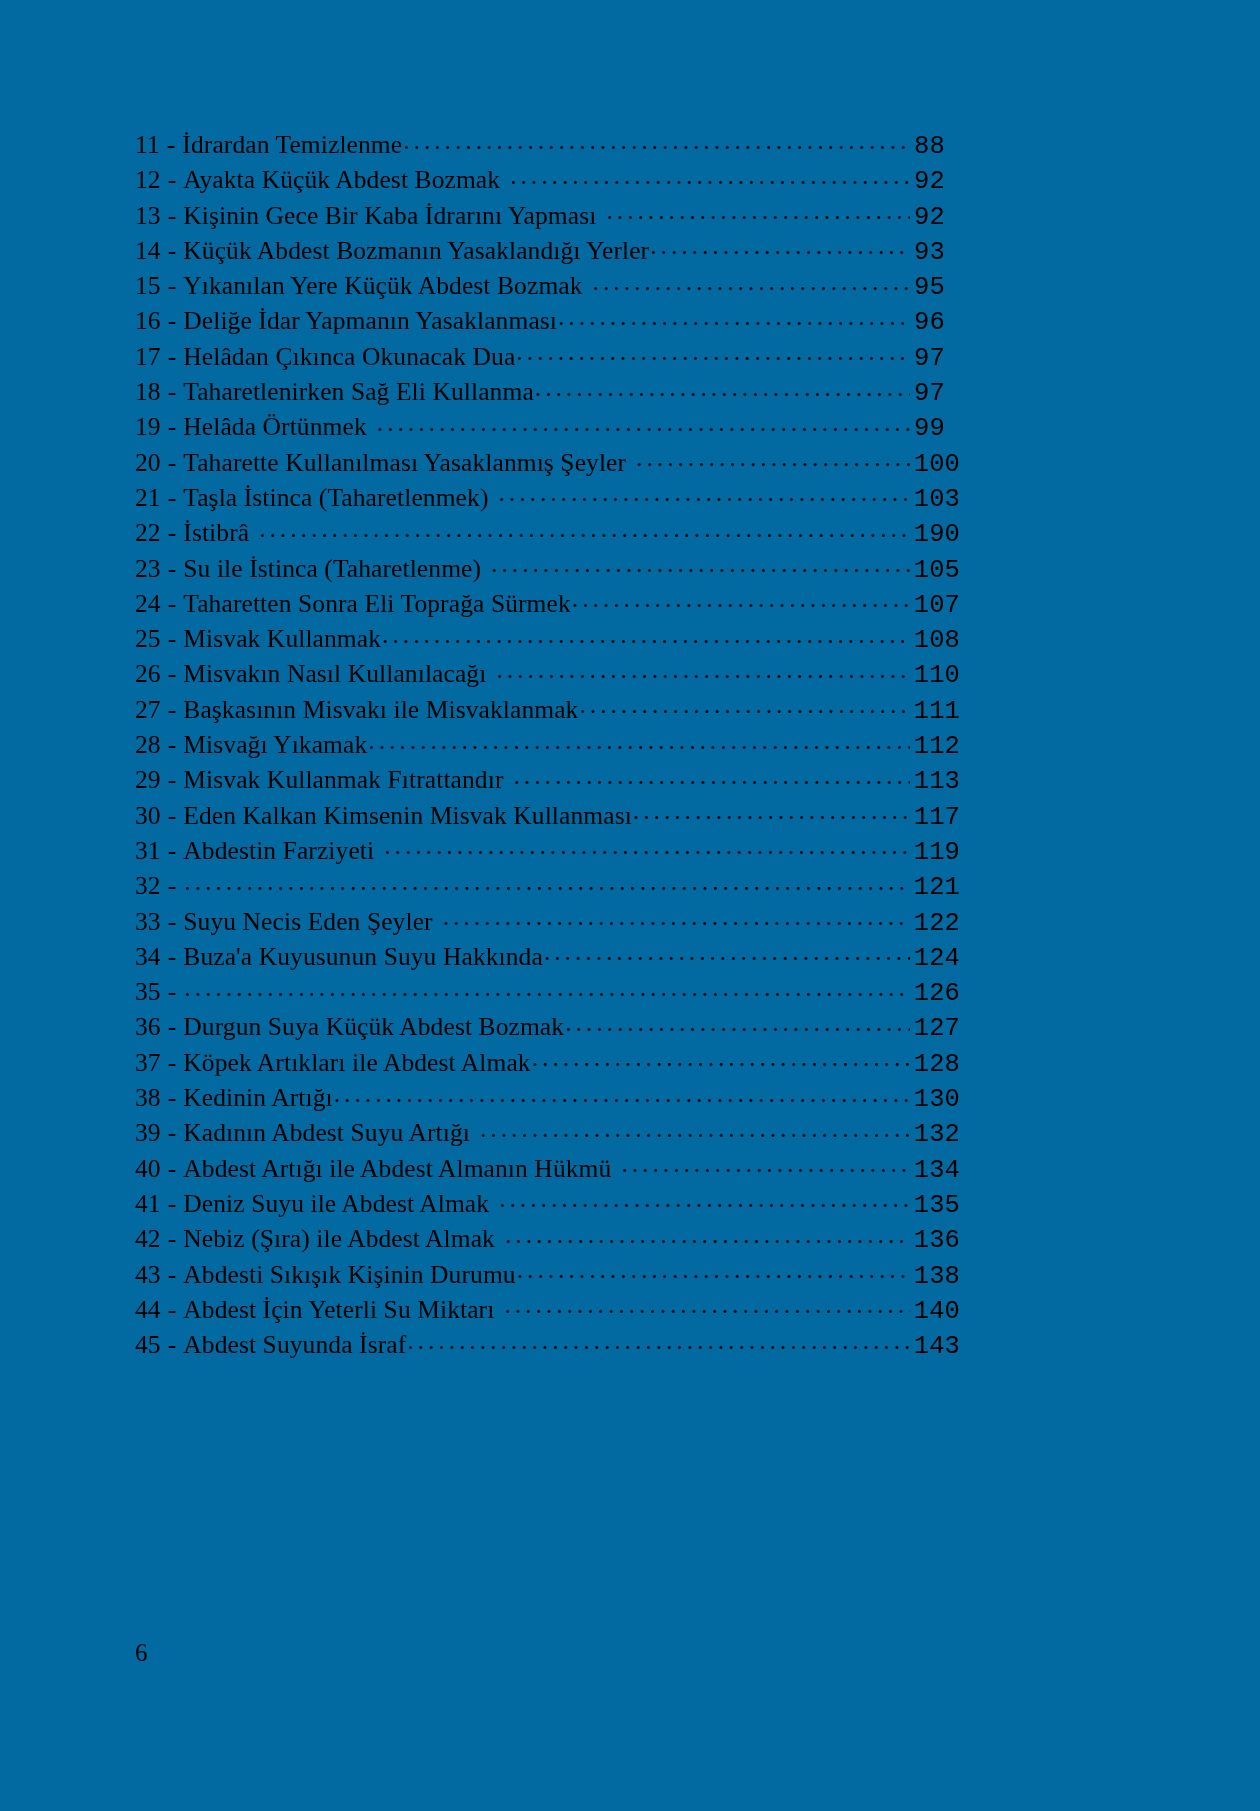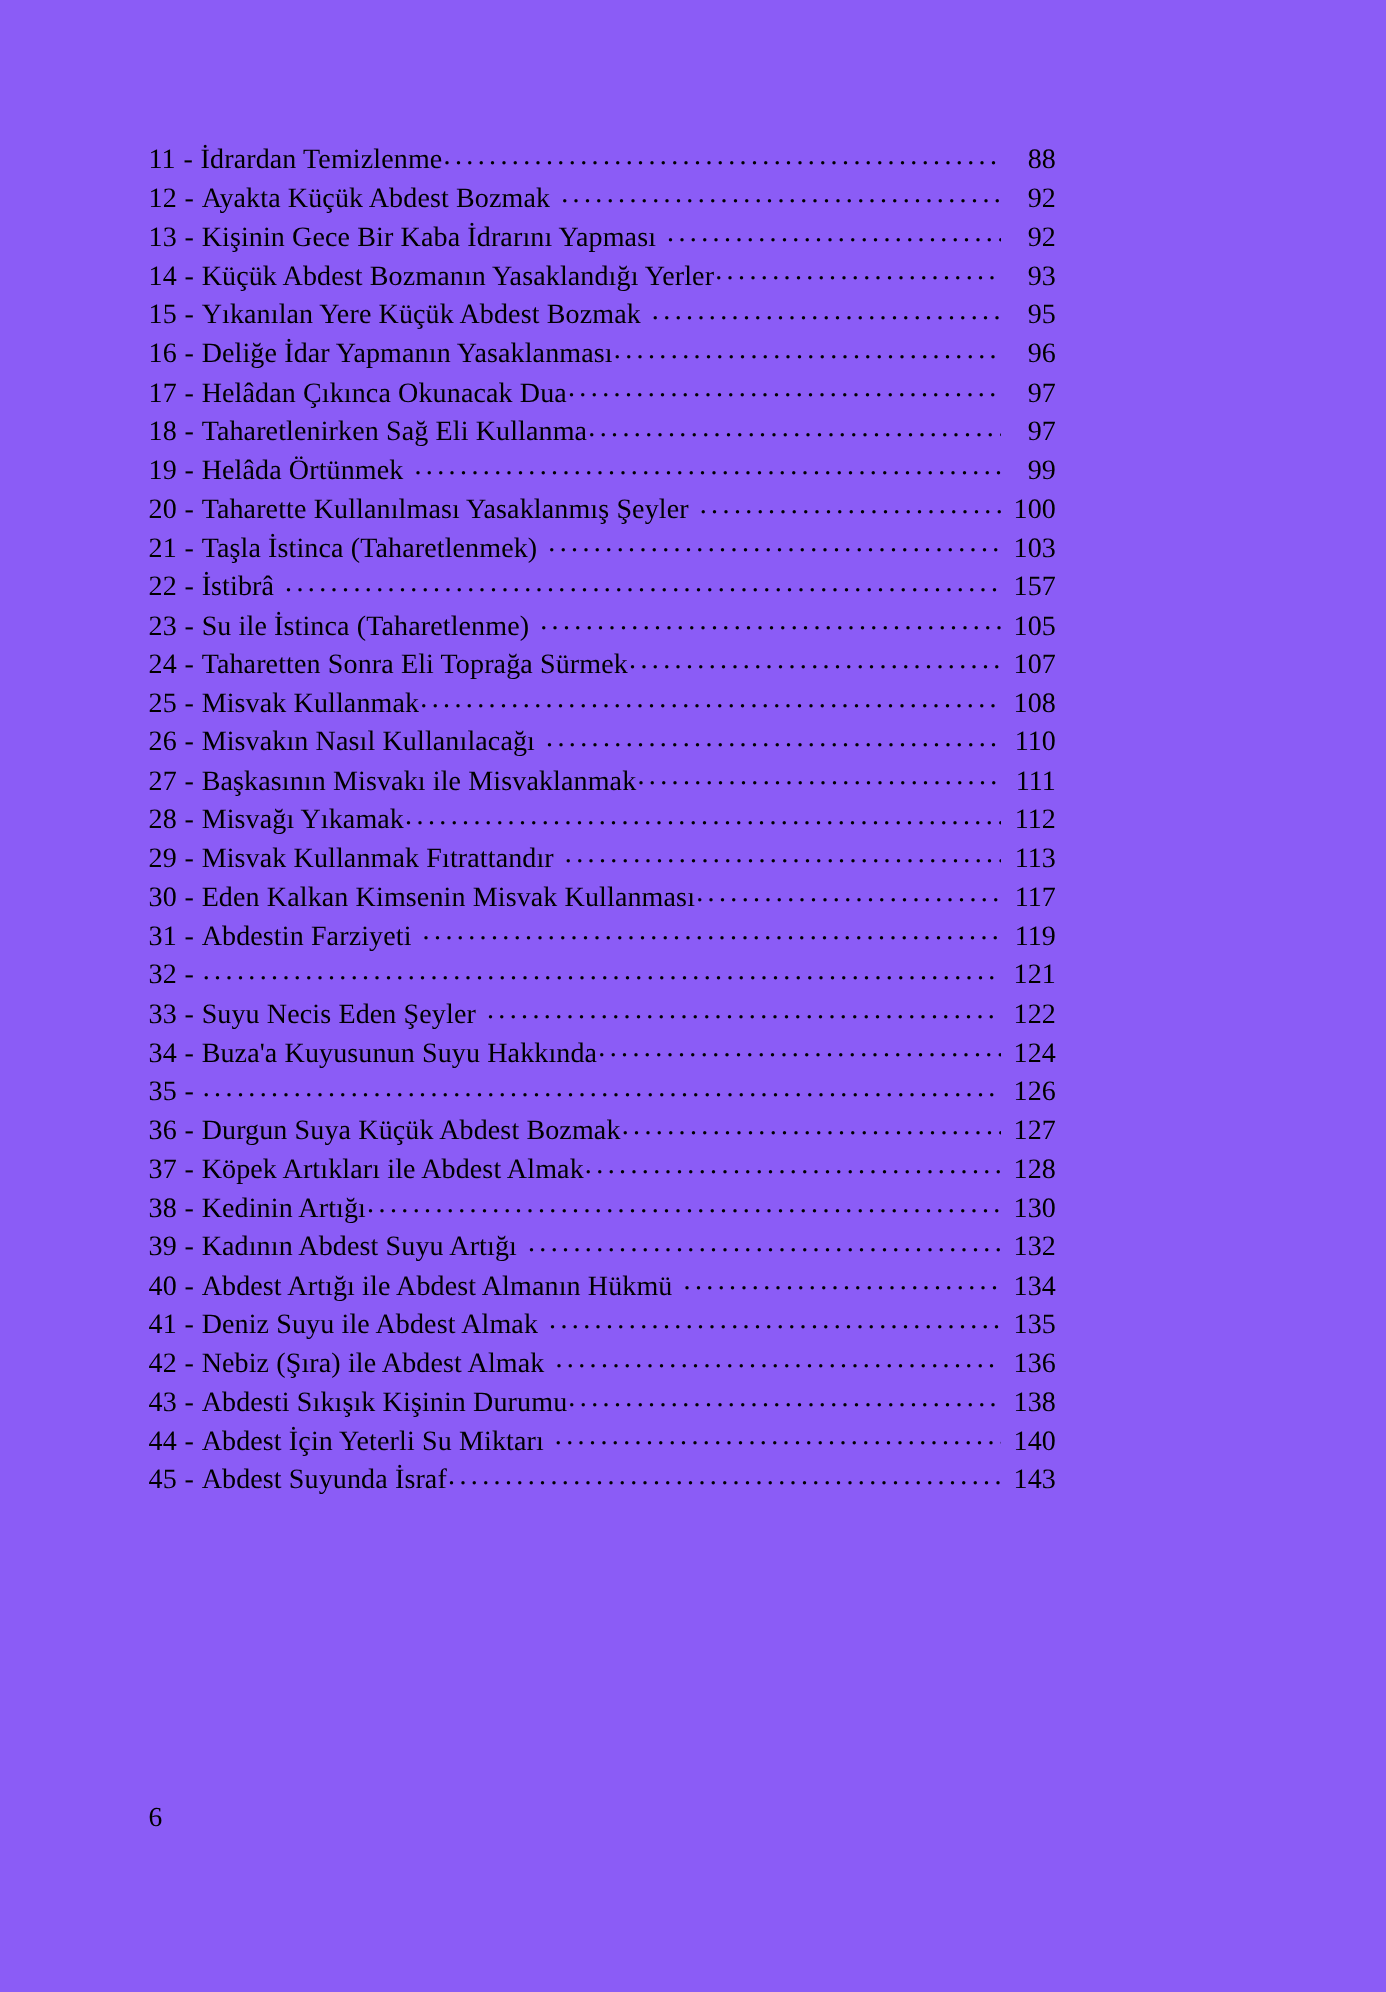--- a/index.html
+++ b/index.html
@@ -4,21 +4,21 @@
 <style>
   html, body {
     margin: 0;
     padding: 0;
     background: #ffffff;
   }
   .page {
     position: relative;
     width: 1260px;
     height: 1811px;
-    background: #8b5cf6;
+    background: #0369a1;
     margin: 0 auto;
     overflow: hidden;
     font-family: "Liberation Serif", "DejaVu Serif", serif;
     color: #000000;
     -webkit-font-smoothing: antialiased;
   }
   .toc {
     position: absolute;
     left: 135px;
     top: 127px;
@@ -61,23 +61,24 @@
     white-space: nowrap;
     letter-spacing: -1.2px;
     font-size: 25.5px;
     line-height: 1;
   }
   .leader.gap::before {
     left: 9px;
   }
   .entry-page {
     flex: 0 0 auto;
-    text-align: right;
+    text-align: left;
     min-width: 46px;
     padding-left: 3px;
+    font-family: Liberation Mono, monospace;
   }
   .folio {
     position: absolute;
     left: 135px;
     top: 1640px;
     font-size: 25px;
     line-height: 1;
   }
 </style>
 </head>
@@ -161,21 +162,21 @@
         <span class="entry-dash">-</span>
         <span class="entry-title">Taşla İstinca (Taharetlenmek)</span>
         <span class="leader gap"></span>
         <span class="entry-page">103</span>
       </div>
       <div class="toc-entry">
         <span class="entry-num">22</span>
         <span class="entry-dash">-</span>
         <span class="entry-title">İstibrâ</span>
         <span class="leader gap"></span>
-        <span class="entry-page">157</span>
+        <span class="entry-page">190</span>
       </div>
       <div class="toc-entry">
         <span class="entry-num">23</span>
         <span class="entry-dash">-</span>
         <span class="entry-title">Su ile İstinca (Taharetlenme)</span>
         <span class="leader gap"></span>
         <span class="entry-page">105</span>
       </div>
       <div class="toc-entry">
         <span class="entry-num">24</span>

